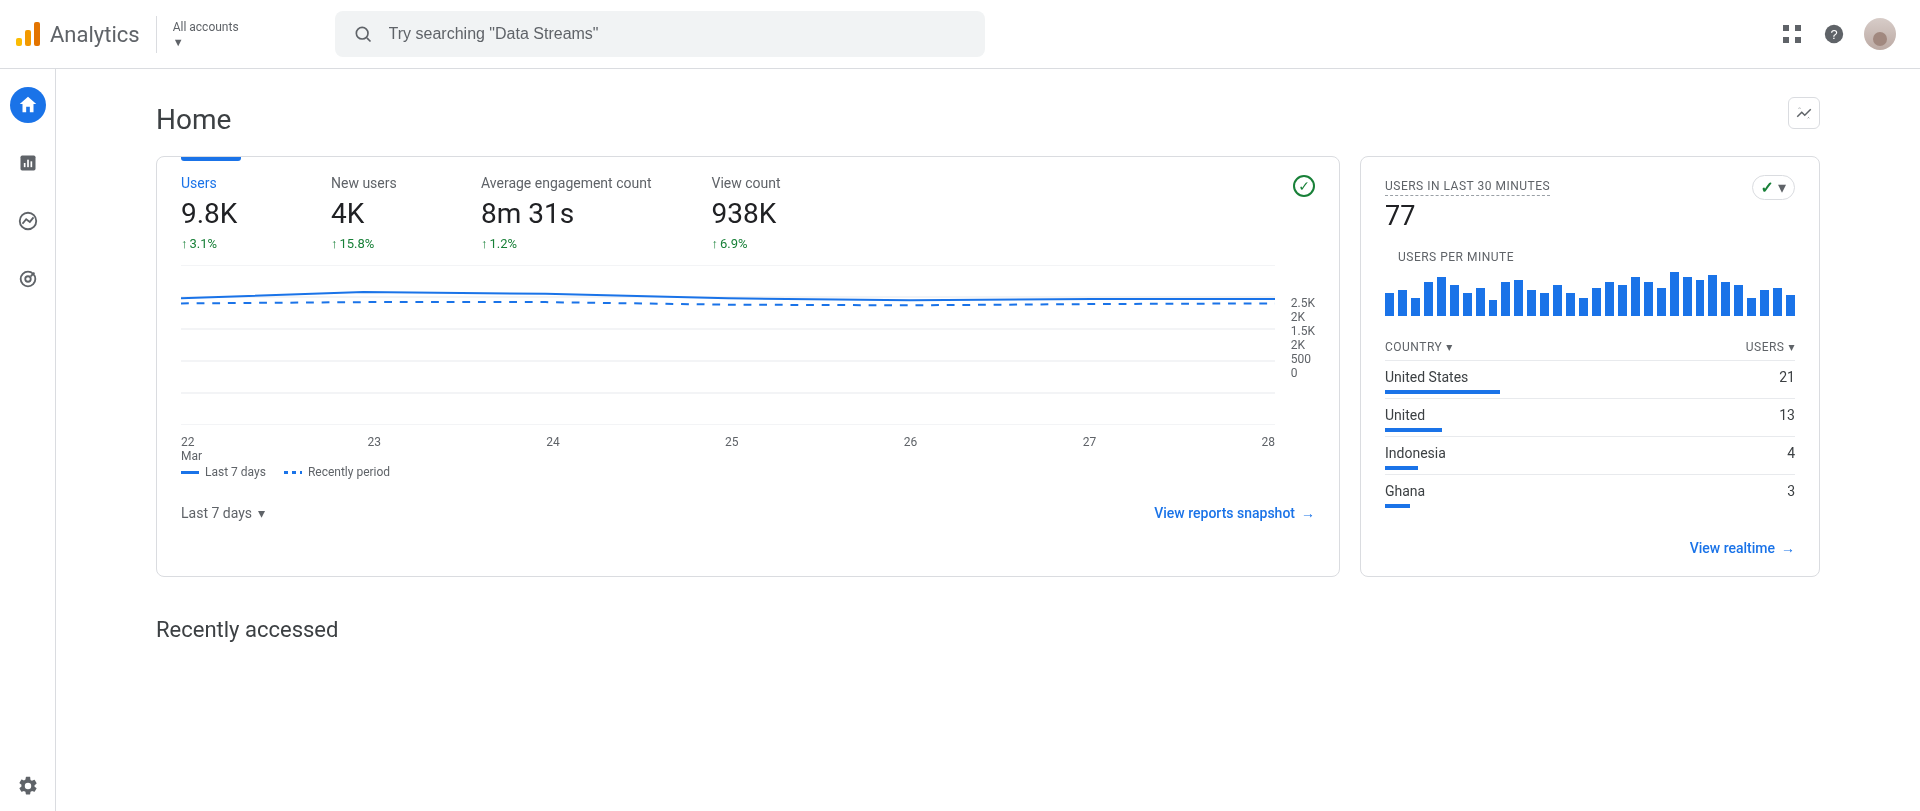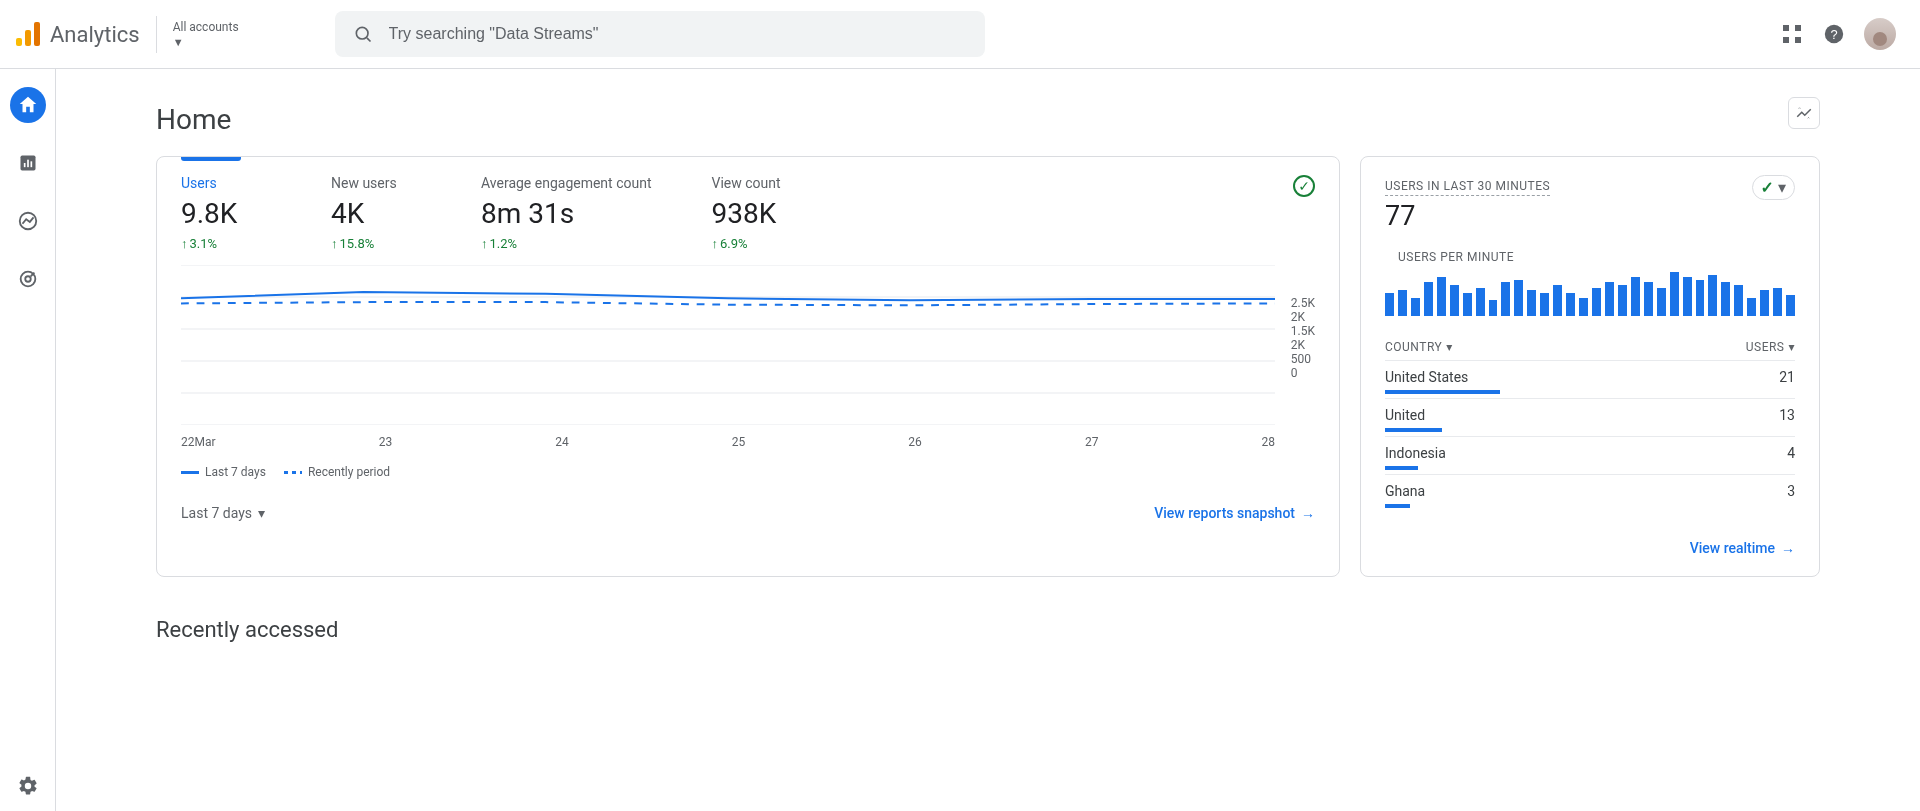--- a/index.html
+++ b/index.html
@@ -49,21 +49,21 @@
   .status-badge { position:absolute; right:24px; top:18px; width:22px; height:22px; border:2px solid #188038; border-radius:50%; color:#188038; display:flex; align-items:center; justify-content:center; font-size:14px; }
   .rt-header { display:flex; justify-content:space-between; align-items:flex-start; }
   .rt-status { display:flex; align-items:center; border:1px solid #dadce0; border-radius:16px; padding:2px 8px; gap:4px; cursor:pointer; color:#5f6368; }
   .rt-status .check { color:#188038; font-weight:bold; }
 
   .chart-area { margin-top:14px; position:relative; height:190px; }
   .chart-svg { width: calc(100% - 40px); height:160px; }
   .y-axis { position:absolute; right:0; top:0; height:160px; display:flex; flex-direction:column; justify-content:center; font-size:12px; color:#5f6368; text-align:left; }
   .y-axis div { transform: translateY(-50%); }
   .x-axis { display:flex; justify-content:space-between; width:calc(100% - 40px); font-size:12px; color:#5f6368; padding-top:6px; }
-  .x-axis .tick { display:flex; flex-direction:row; align-items:flex-start; }
+  .x-axis .tick { display:flex; flex-direction:column; align-items:flex-start; }
   .legend-row { display:flex; gap:18px; font-size:12px; color:#5f6368; margin-top:10px; align-items:center; }
   .legend-item { display:flex; align-items:center; gap:6px; }
   .swatch { width:18px; height:3px; background:#1a73e8; }
   .swatch.dashed { background: repeating-linear-gradient(90deg,#1a73e8 0 4px, transparent 4px 8px); }
   .card-footer { display:flex; justify-content:space-between; align-items:center; margin-top:26px; }
   .daterange { font-size:14px; color:#5f6368; display:flex; align-items:center; gap:6px; cursor:pointer; }
   .link-btn { color:#1a73e8; font-size:14px; display:flex; align-items:center; gap:6px; cursor:pointer; font-weight:500; }
 
   .rt .sub-label { font-size:12px; letter-spacing:0.5px; color:#5f6368; border-bottom:1px dashed #9aa0a6; display:inline-block; padding-bottom:2px; }
   .rt .bignum { font-size:27px; color:#202124; margin-top:4px; }

